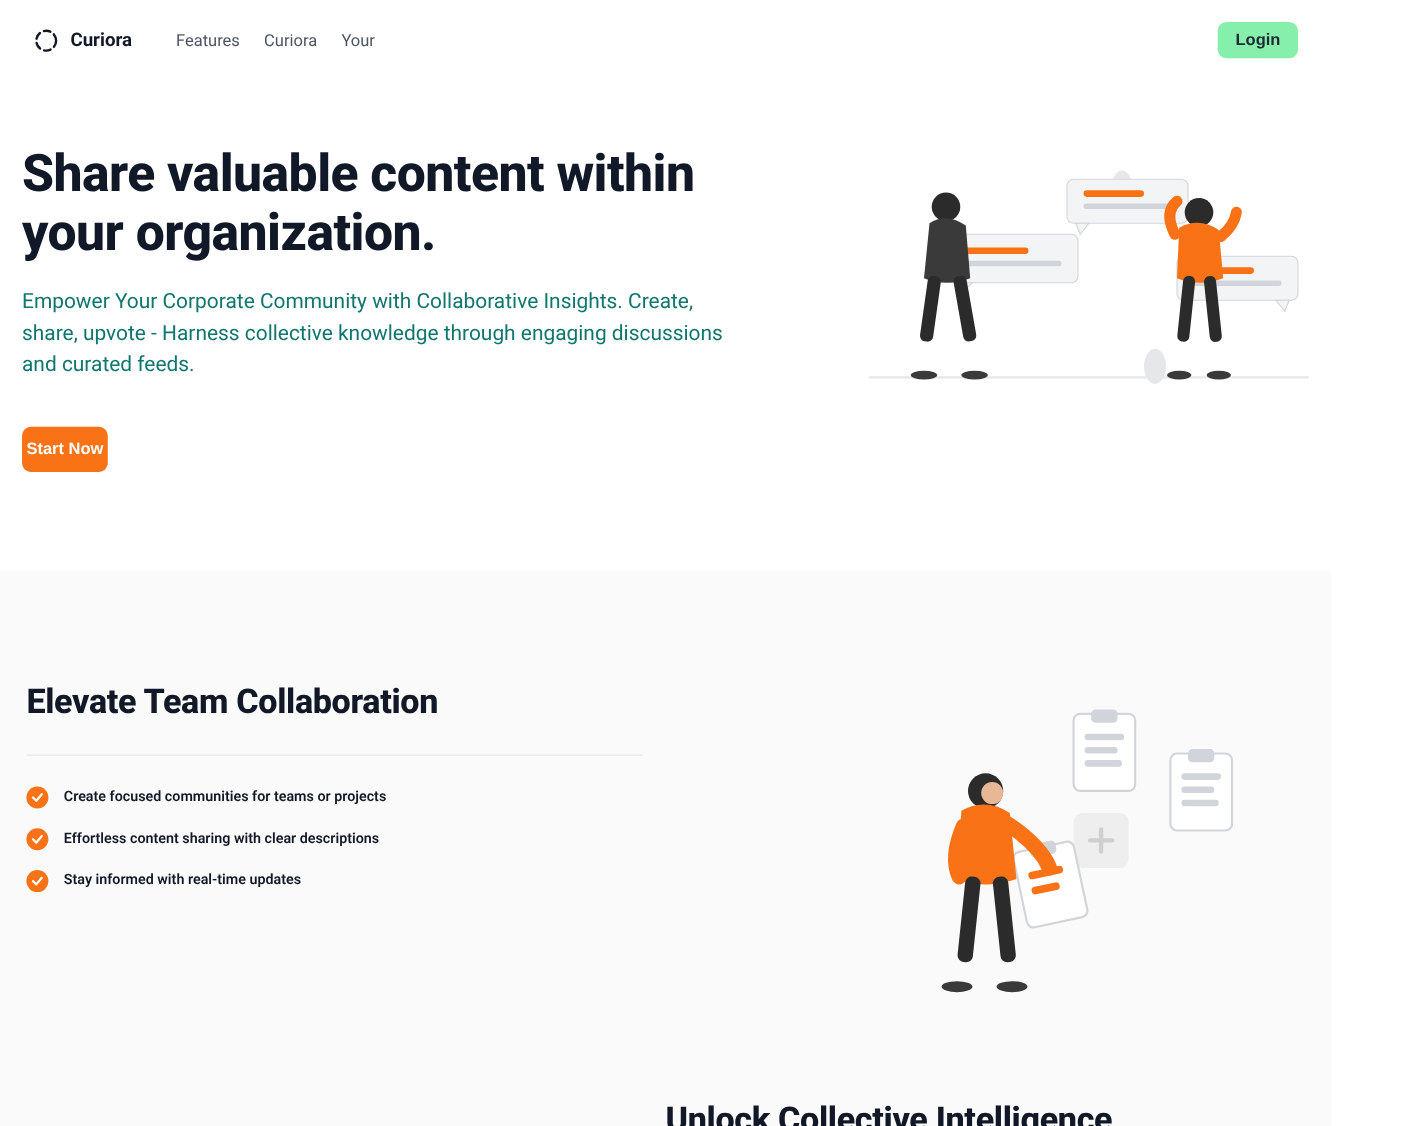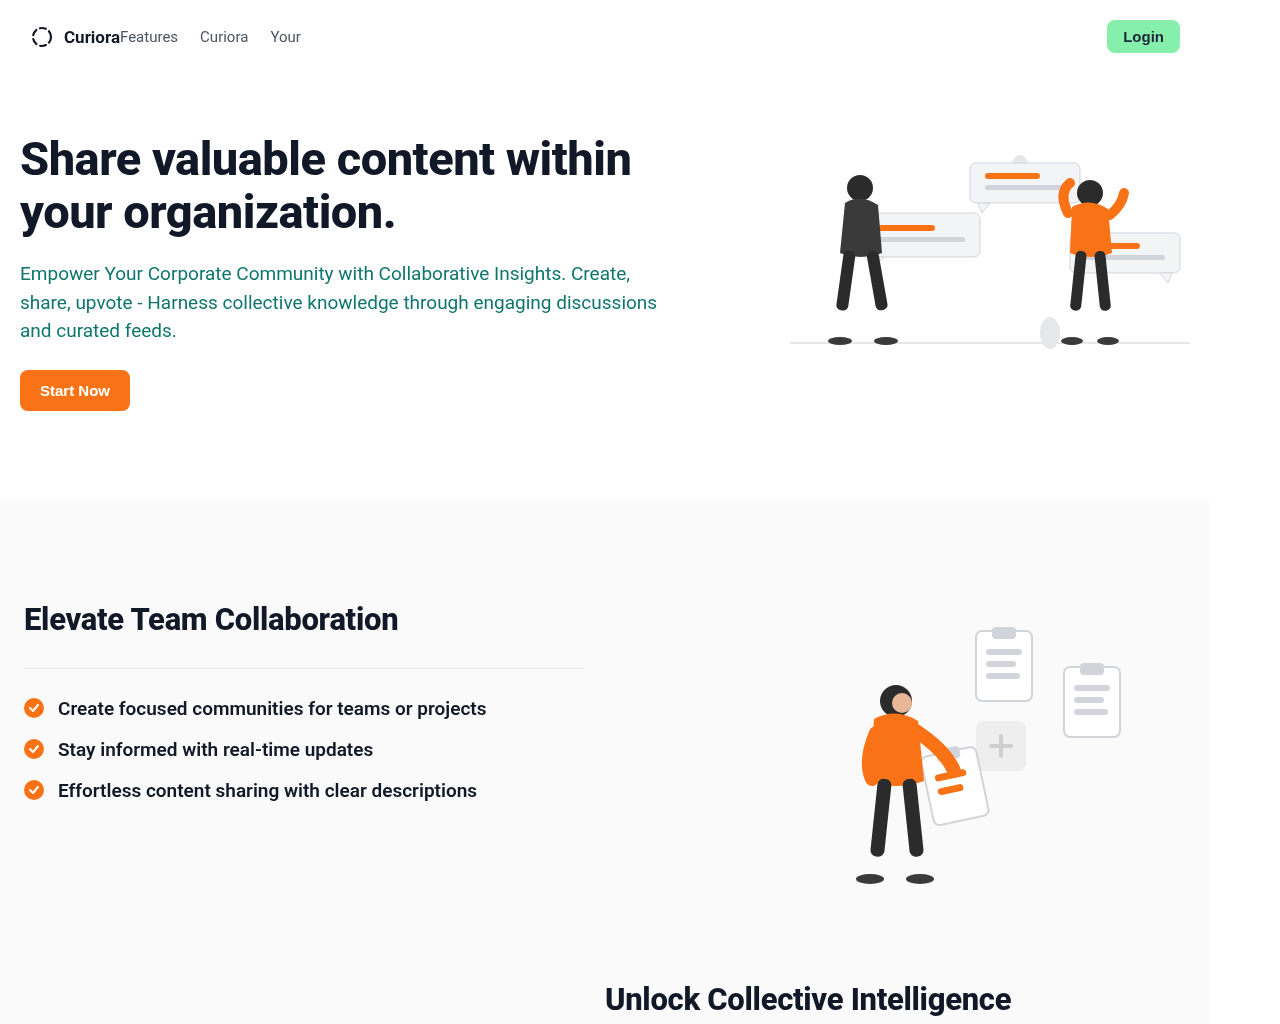--- a/index.html
+++ b/index.html
@@ -13,20 +13,21 @@
   
   .header {
     display: flex;
     align-items: center;
     justify-content: space-between;
     padding: 20px 30px 20px 30px;
   }
   .header-left {
     display: flex;
     align-items: center;
+    gap: 40px;
     justify-content: space-between;
   }
   .brand {
     display: flex;
     align-items: center;
     gap: 10px;
     font-weight: 700;
     font-size: 17px;
     color: #111827;
   }
@@ -69,27 +70,27 @@
   }
   .hero-text p {
     margin-top: 22px;
     font-size: 19px;
     line-height: 1.5;
     color: #0f766e;
     font-weight: 400;
     max-width: 640px;
   }
   .cta {
-    margin-top: 24px;
+    margin-top: 42px;
     display: inline-block;
     background: #f97316;
     color: #ffffff;
     border: none;
     border-radius: 8px;
-    padding: 12px 20px;
+    padding: 12px 4px;
     font-weight: 600;
     font-size: 15px;
     cursor: pointer;
   }
   .hero-illu {
     flex: 0 0 400px;
     display: flex;
     justify-content: center;
   }
   .hero-illu svg { display: block; }
@@ -128,21 +129,21 @@
     list-style: none;
     display: flex;
     flex-direction: column;
     gap: 18px;
   }
   .checklist li {
     display: flex;
     align-items: center;
     gap: 14px;
     font-weight: 600;
-    font-size: 19px;
+    font-size: 13px;
     color: #111827;
   }
   .check-icon {
     width: 20px; height: 20px;
     border-radius: 50%;
     background: #f97316;
     display: flex; align-items: center; justify-content: center;
     flex-shrink: 0;
   }
   .check-icon svg { display: block; }
@@ -264,29 +265,29 @@
               </svg>
           </span>
           <span>Create focused communities for teams or projects</span>
         </li>
         <li>
           <span class="check-icon">
             <svg width="12" height="12" viewBox="0 0 12 12">
                 <path d="M2 6 L5 9 L10 3" stroke="#ffffff" stroke-width="2" fill="none" stroke-linecap="round" stroke-linejoin="round"></path>
               </svg>
           </span>
-          <span>Stay informed with real-time updates</span>
+          <span>Effortless content sharing with clear descriptions</span>
         </li>
         <li>
           <span class="check-icon">
             <svg width="12" height="12" viewBox="0 0 12 12">
                 <path d="M2 6 L5 9 L10 3" stroke="#ffffff" stroke-width="2" fill="none" stroke-linecap="round" stroke-linejoin="round"></path>
               </svg>
           </span>
-          <span>Effortless content sharing with clear descriptions</span>
+          <span>Stay informed with real-time updates</span>
         </li>
       </ul>
     </div>
     <div class="section-illu">
       <svg width="320" height="280" viewBox="0 0 320 280">
 
         <g>
           <rect x="160" y="10" width="56" height="70" rx="6" fill="#fff" stroke="#d1d5db" stroke-width="2"></rect>
           <rect x="176" y="6" width="24" height="12" rx="4" fill="#d1d5db"></rect>
           <rect x="170" y="28" width="36" height="6" rx="3" fill="#d1d5db"></rect>

